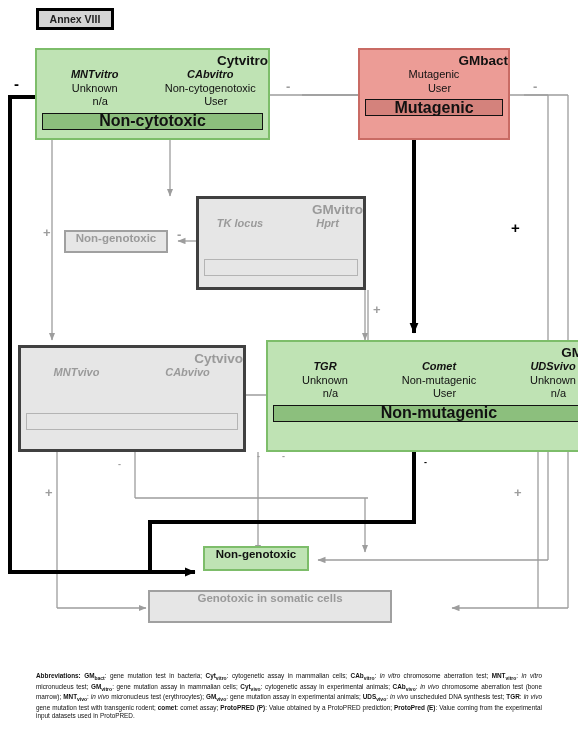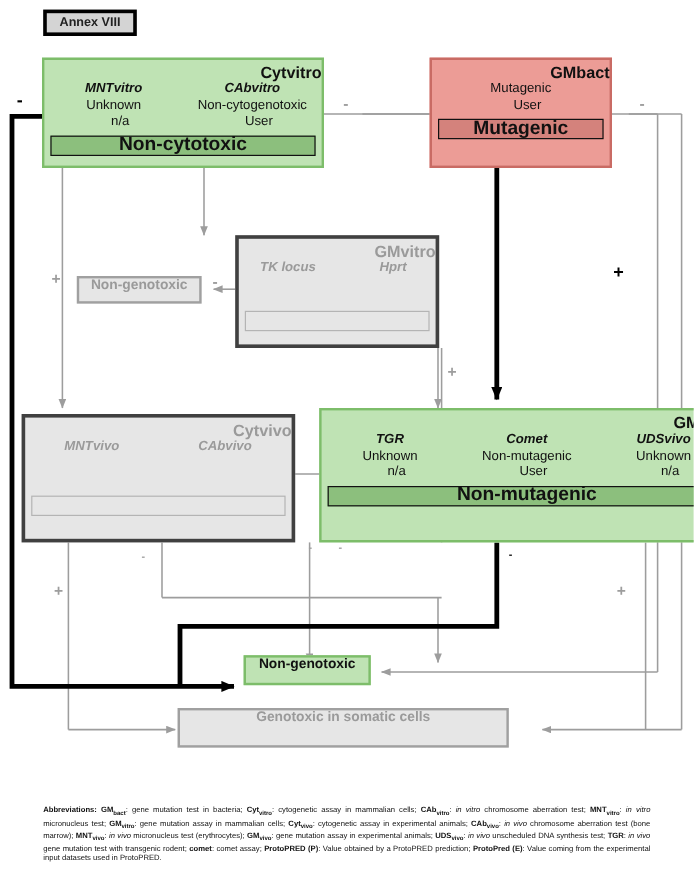--- a/index.html
+++ b/index.html
@@ -195,21 +195,21 @@
         <div class="it">n/a</div>
       </div>
     </div>
     <div class="concl">Non-mutagenic</div>
   </div>
 
   <div class="node res green" style="left:203px;top:546px;width:106px;height:25px;">
     <span>Non-genotoxic</span>
   </div>
 
-  <div class="node res grey" style="left:148px;top:590px;width:276px;height:33px;">
+  <div class="node res grey" style="left:148px;top:590px;width:244px;height:33px;">
     <span>Genotoxic in somatic cells</span>
   </div>
 
   <div class="sign dark" style="left:14px;top:76px;">-</div>
   <div class="sign" style="left:286px;top:80px;">-</div>
   <div class="sign" style="left:533px;top:80px;">-</div>
   <div class="sign" style="left:43px;top:226px;">+</div>
   <div class="sign" style="left:177px;top:228px;">-</div>
   <div class="sign" style="left:373px;top:303px;">+</div>
   <div class="sign dark" style="left:511px;top:220px;">+</div>

